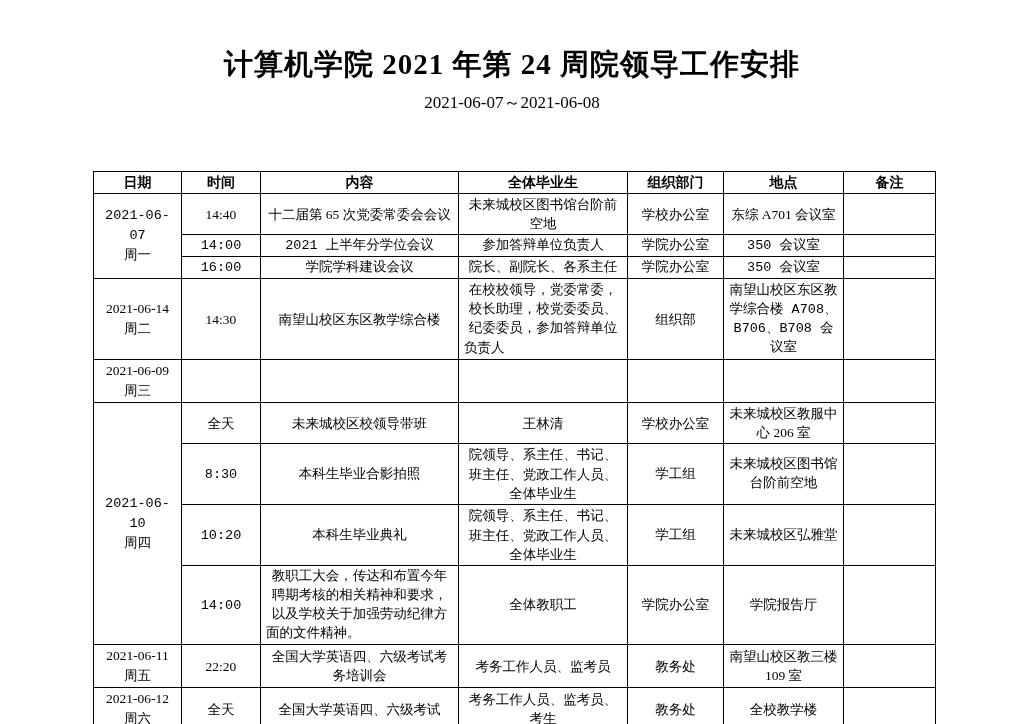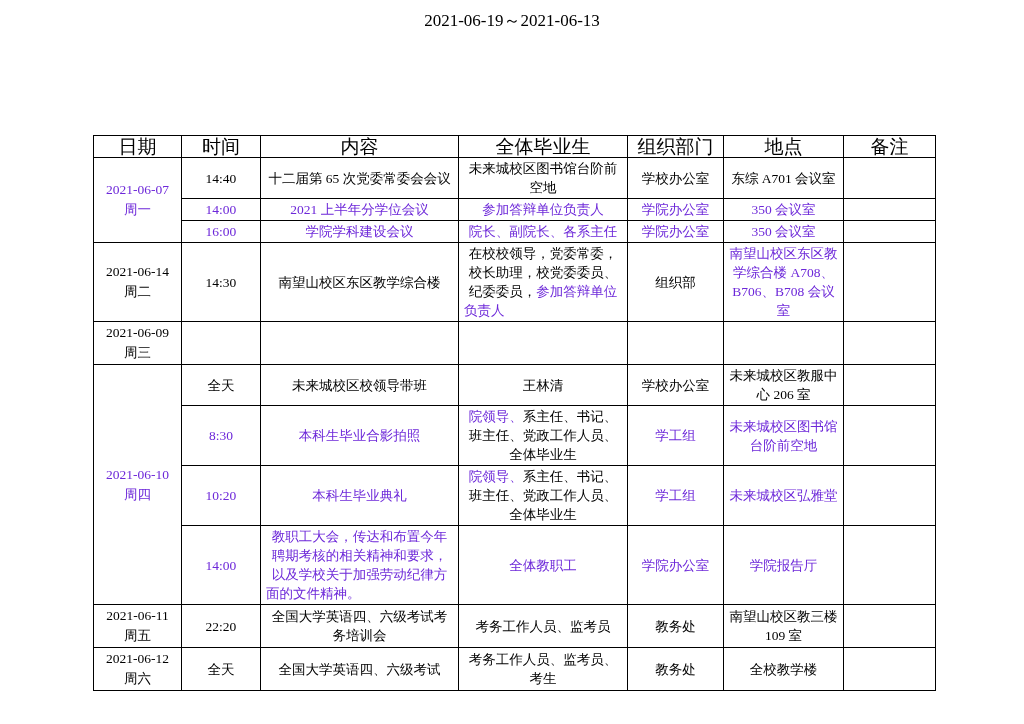--- a/index.html
+++ b/index.html
@@ -35,38 +35,39 @@
   table.schedule th, table.schedule td {
     border: 1px solid #000000;
     font-size: 13.5px;
     text-align: center;
     vertical-align: middle;
     padding: 1px 5px;
     line-height: 19px;
     overflow: hidden;
   }
   table.schedule th {
-    font-weight: normal;
+    font-weight: bold;
     height: 21px;
-    font-size: 19px;
+    font-size: 14px;
   }
   tr.h20 td { height: 20px; }
   tr.h40 td { height: 40px; }
   tr.h60 td { height: 60px; }
   tr.h70 td { height: 70px; }
-  .red { color: #6d28d9; }
+  .red { color: #000000; font-family: Liberation Mono, monospace; }
   .datecell span { display: block; line-height: 20px; }
   td.tl { text-align: justify; text-align-last: left; }
 </style>
 </head>
 <body>
 
 <div class="page">
 
-  <div class="doc-subtitle">2021-06-19～2021-06-13</div>
+  <div class="doc-title">计算机学院 2021 年第 24 周院领导工作安排</div>
+  <div class="doc-subtitle">2021-06-07～2021-06-08</div>
 
   <table class="schedule">
     <colgroup>
       <col style="width:88px">
         <col style="width:79px">
         <col style="width:198px">
       <col style="width:169px">
         <col style="width:96px">
         <col style="width:120px">
         <col style="width:92px">

